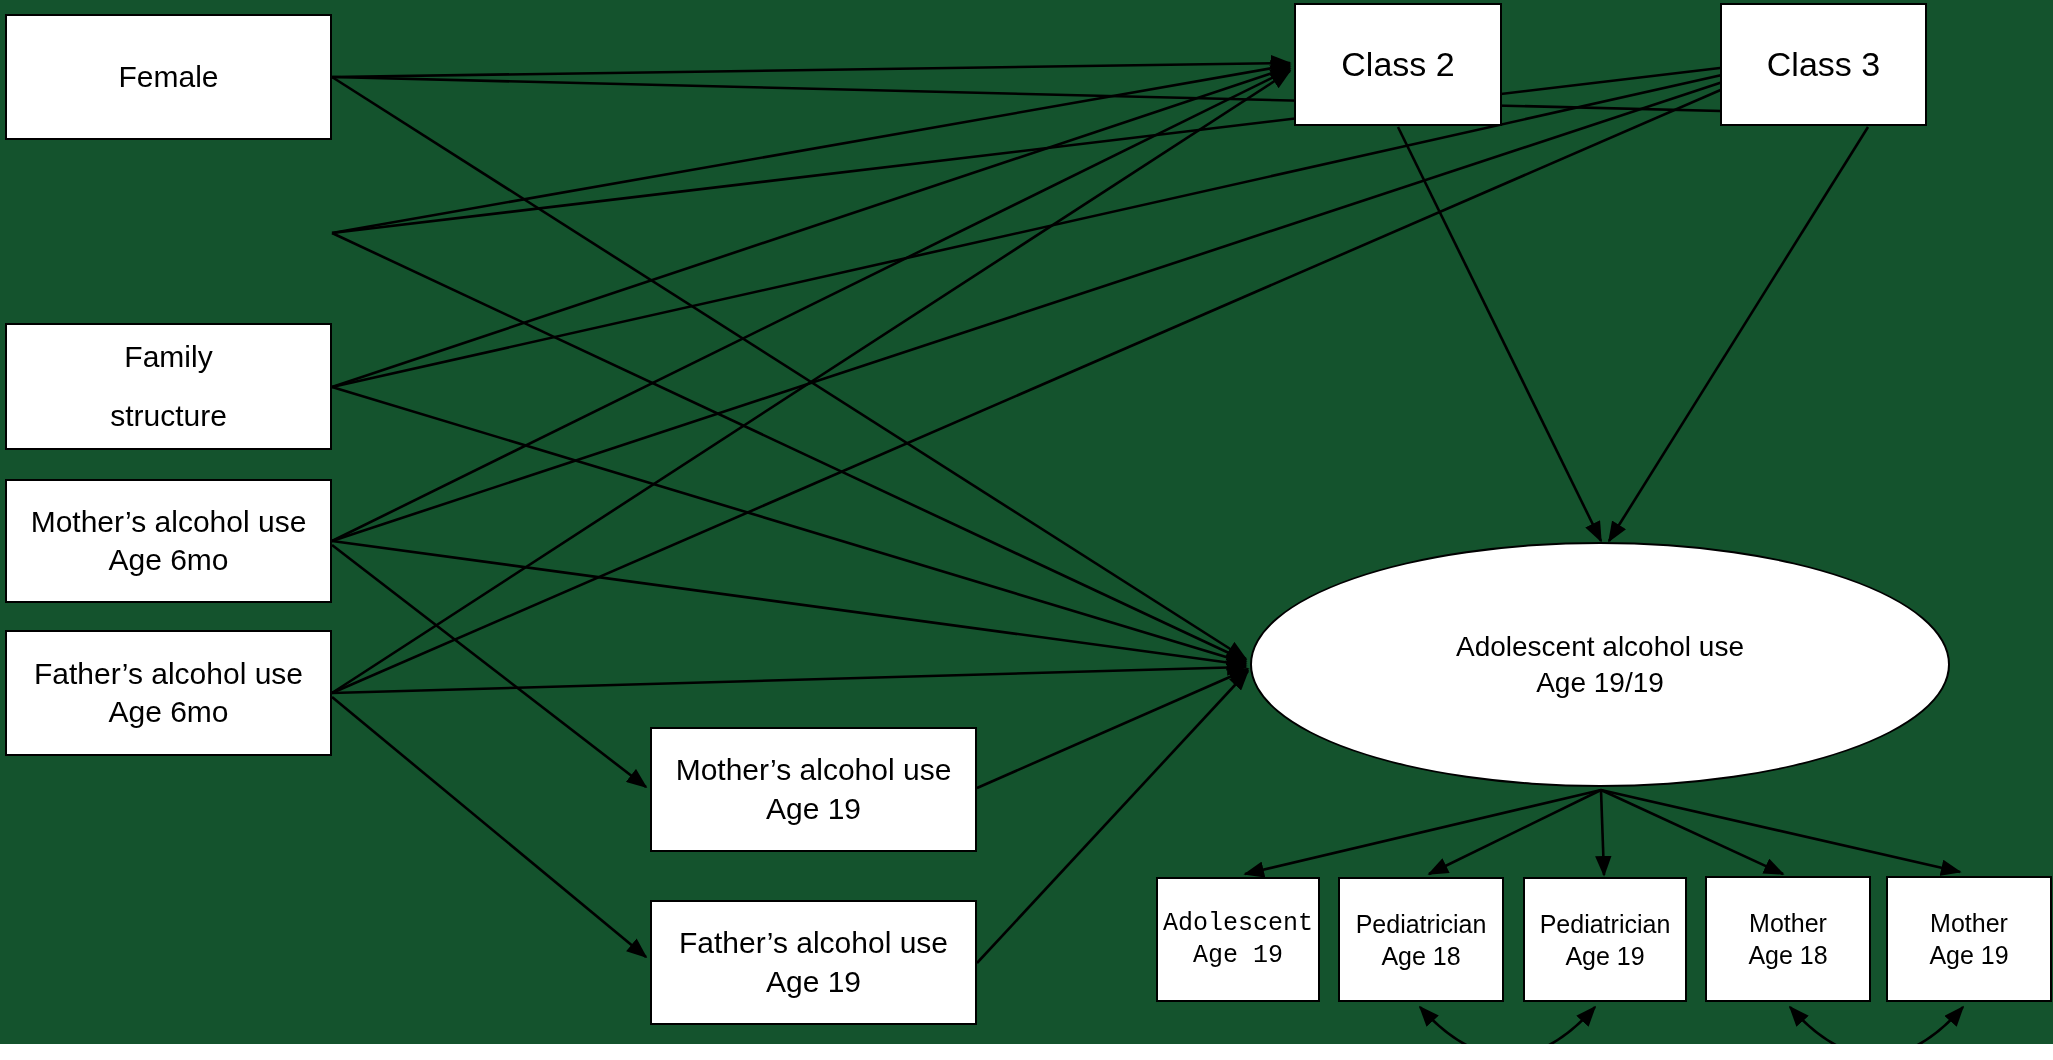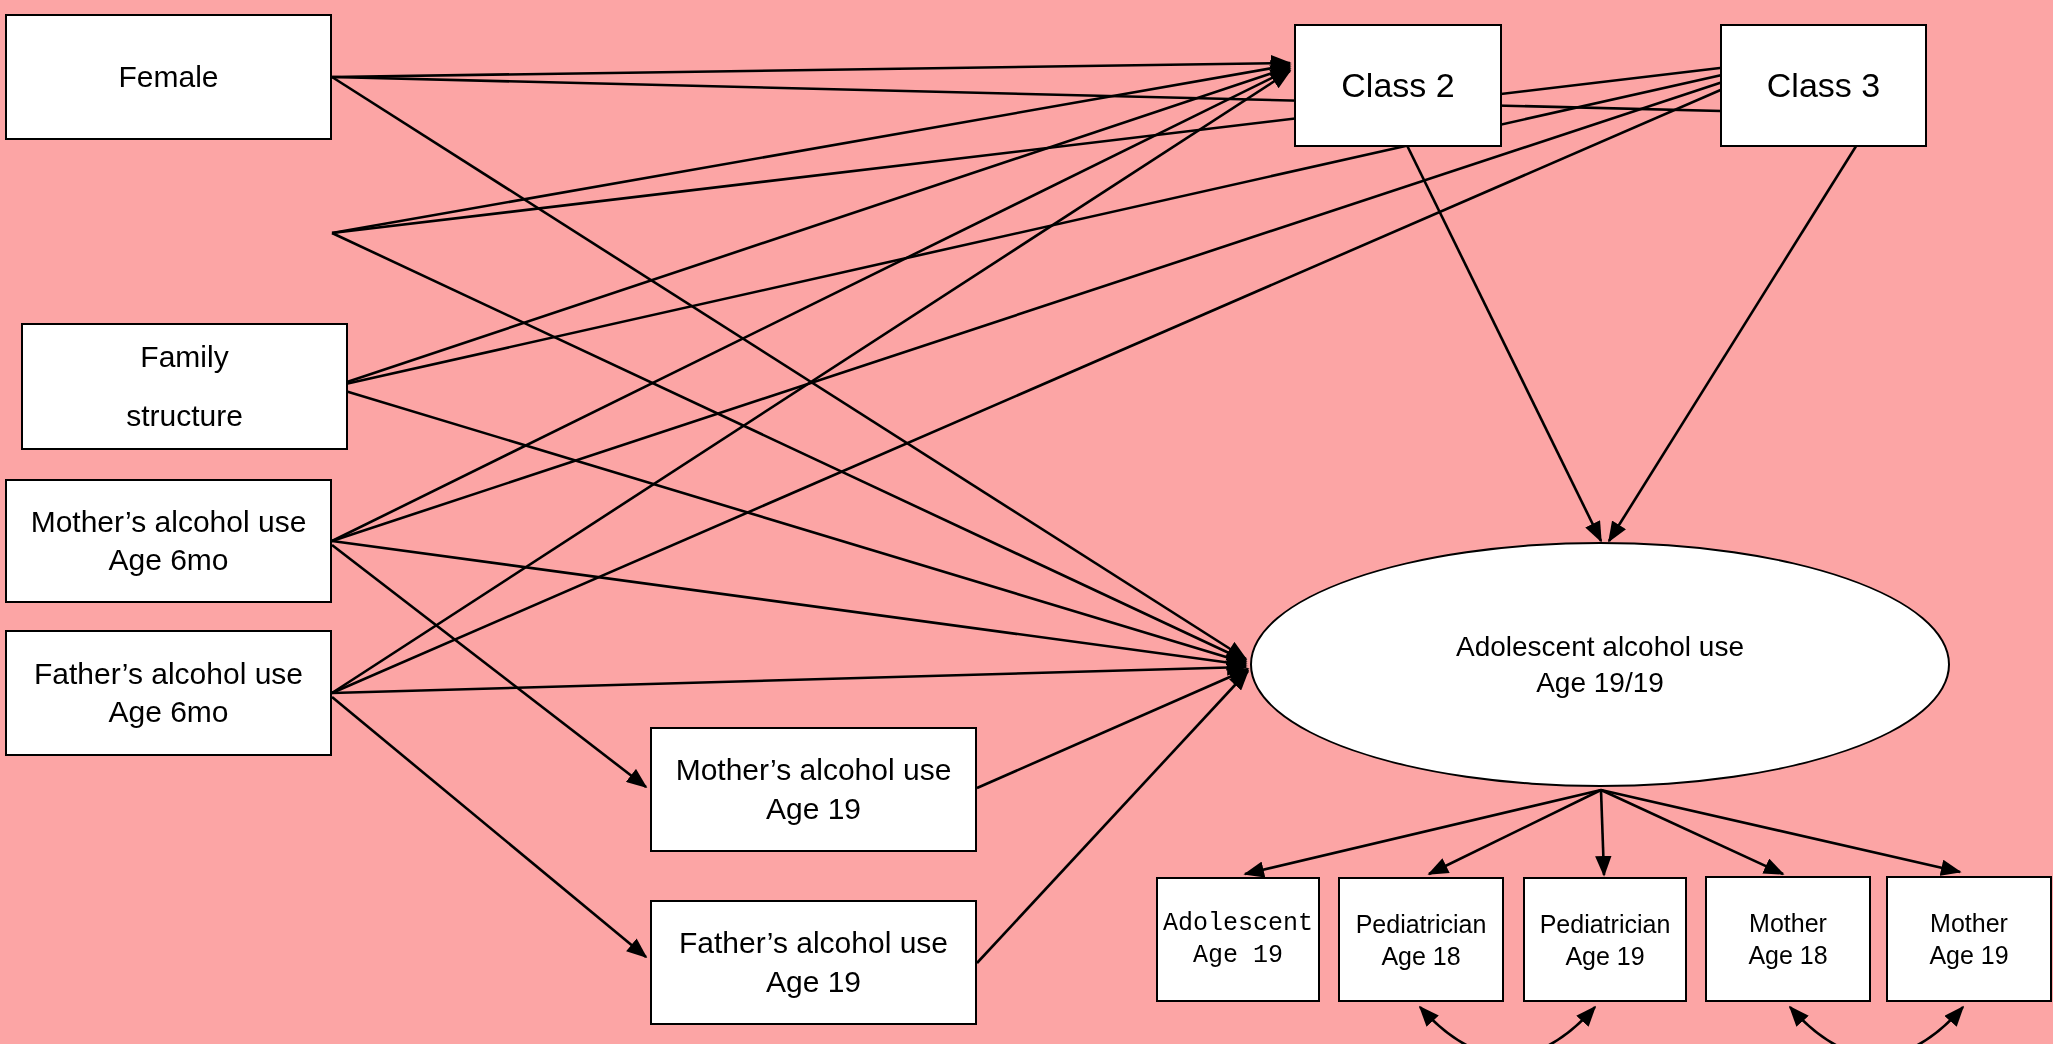--- a/index.html
+++ b/index.html
@@ -1,20 +1,20 @@
 <!DOCTYPE html>
 <html><head>
 <meta charset="utf-8">
 <style>
   html, body { margin: 0; padding: 0; background: #ffffff; }
   .canvas {
     position: relative;
     width: 2053px;
     height: 1044px;
-    background: #fca5a5;
+    background: #14532d;
     font-family: "Liberation Sans", sans-serif;
     color: #000000;
     overflow: hidden;
   }
   .edges-layer {
     position: absolute;
     left: 0; top: 0;
     width: 2053px; height: 1060px;
     z-index: 0;
   }
@@ -30,21 +30,21 @@
     border: 2.6px solid #000000;
     display: flex;
     flex-direction: column;
     align-items: center;
     justify-content: center;
     text-align: center;
     z-index: 1;
     line-height: 1.28;
   }
   .node.rect-lg { font-size: 30px; }
-  .node.rect-class { font-size: 34px; margin-top: 21px; }
+  .node.rect-class { font-size: 34px; }
   .node.rect-sm { font-size: 25px; }
   .node.latent {
     border-radius: 50%;
     font-size: 28px;
   }
 </style>
 </head>
 <body>
 
 <div class="canvas">
@@ -104,21 +104,21 @@
       <path class="edge" d="M1420,1007 Q1508,1105 1595,1007" marker-start="url(#arw)" marker-end="url(#arw)"></path>
       <path class="edge" d="M1790,1007 Q1877,1105 1963,1007" marker-start="url(#arw)" marker-end="url(#arw)"></path>
     </g>
   </svg>
 
   <div class="node rect-lg" style="left:5px; top:14px; width:327px; height:126px;">
     <div>Female</div>
   </div>
 
 
-  <div class="node rect-lg" style="left:21px; top:323px; width:327px; height:127px;gap:20px;">
+  <div class="node rect-lg" style="left:5px; top:323px; width:327px; height:127px;gap:20px;">
     <div>Family</div>
     <div>structure</div>
   </div>
 
   <div class="node rect-lg" style="left:5px; top:479px; width:327px; height:124px;">
     <div>Mother’s alcohol use</div>
     <div>Age 6mo</div>
   </div>
 
   <div class="node rect-lg" style="left:5px; top:630px; width:327px; height:126px;">

